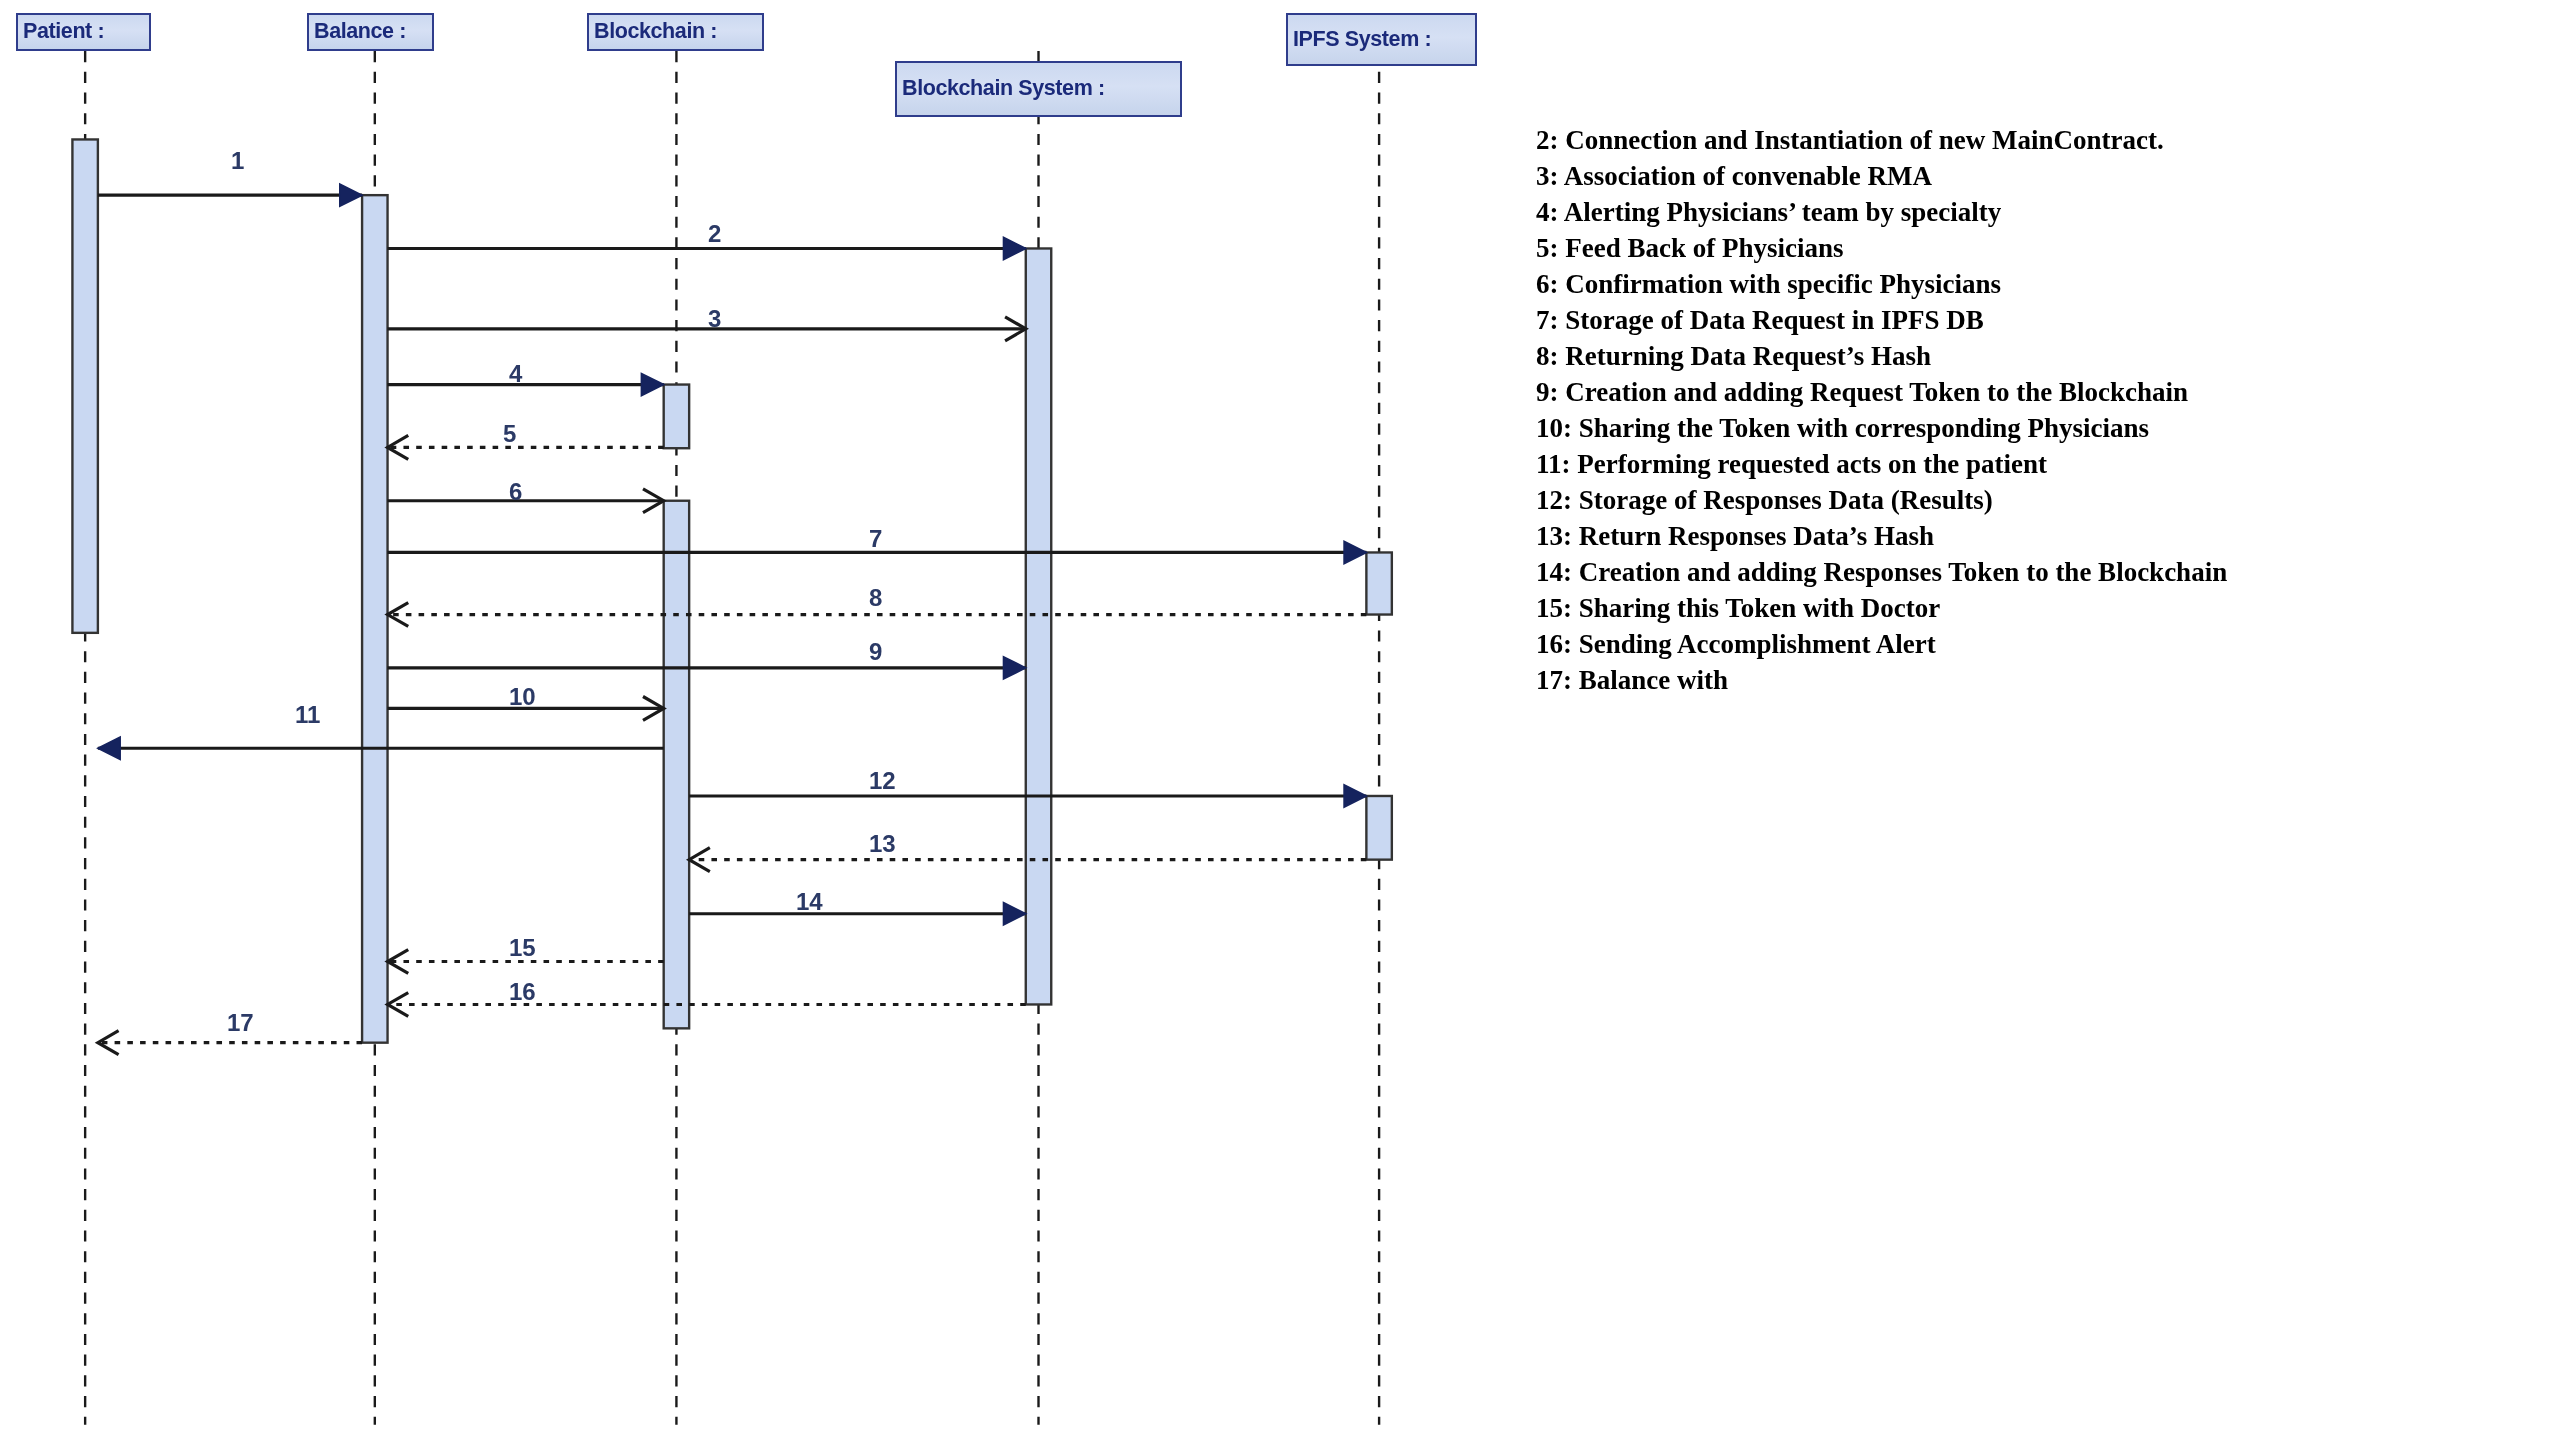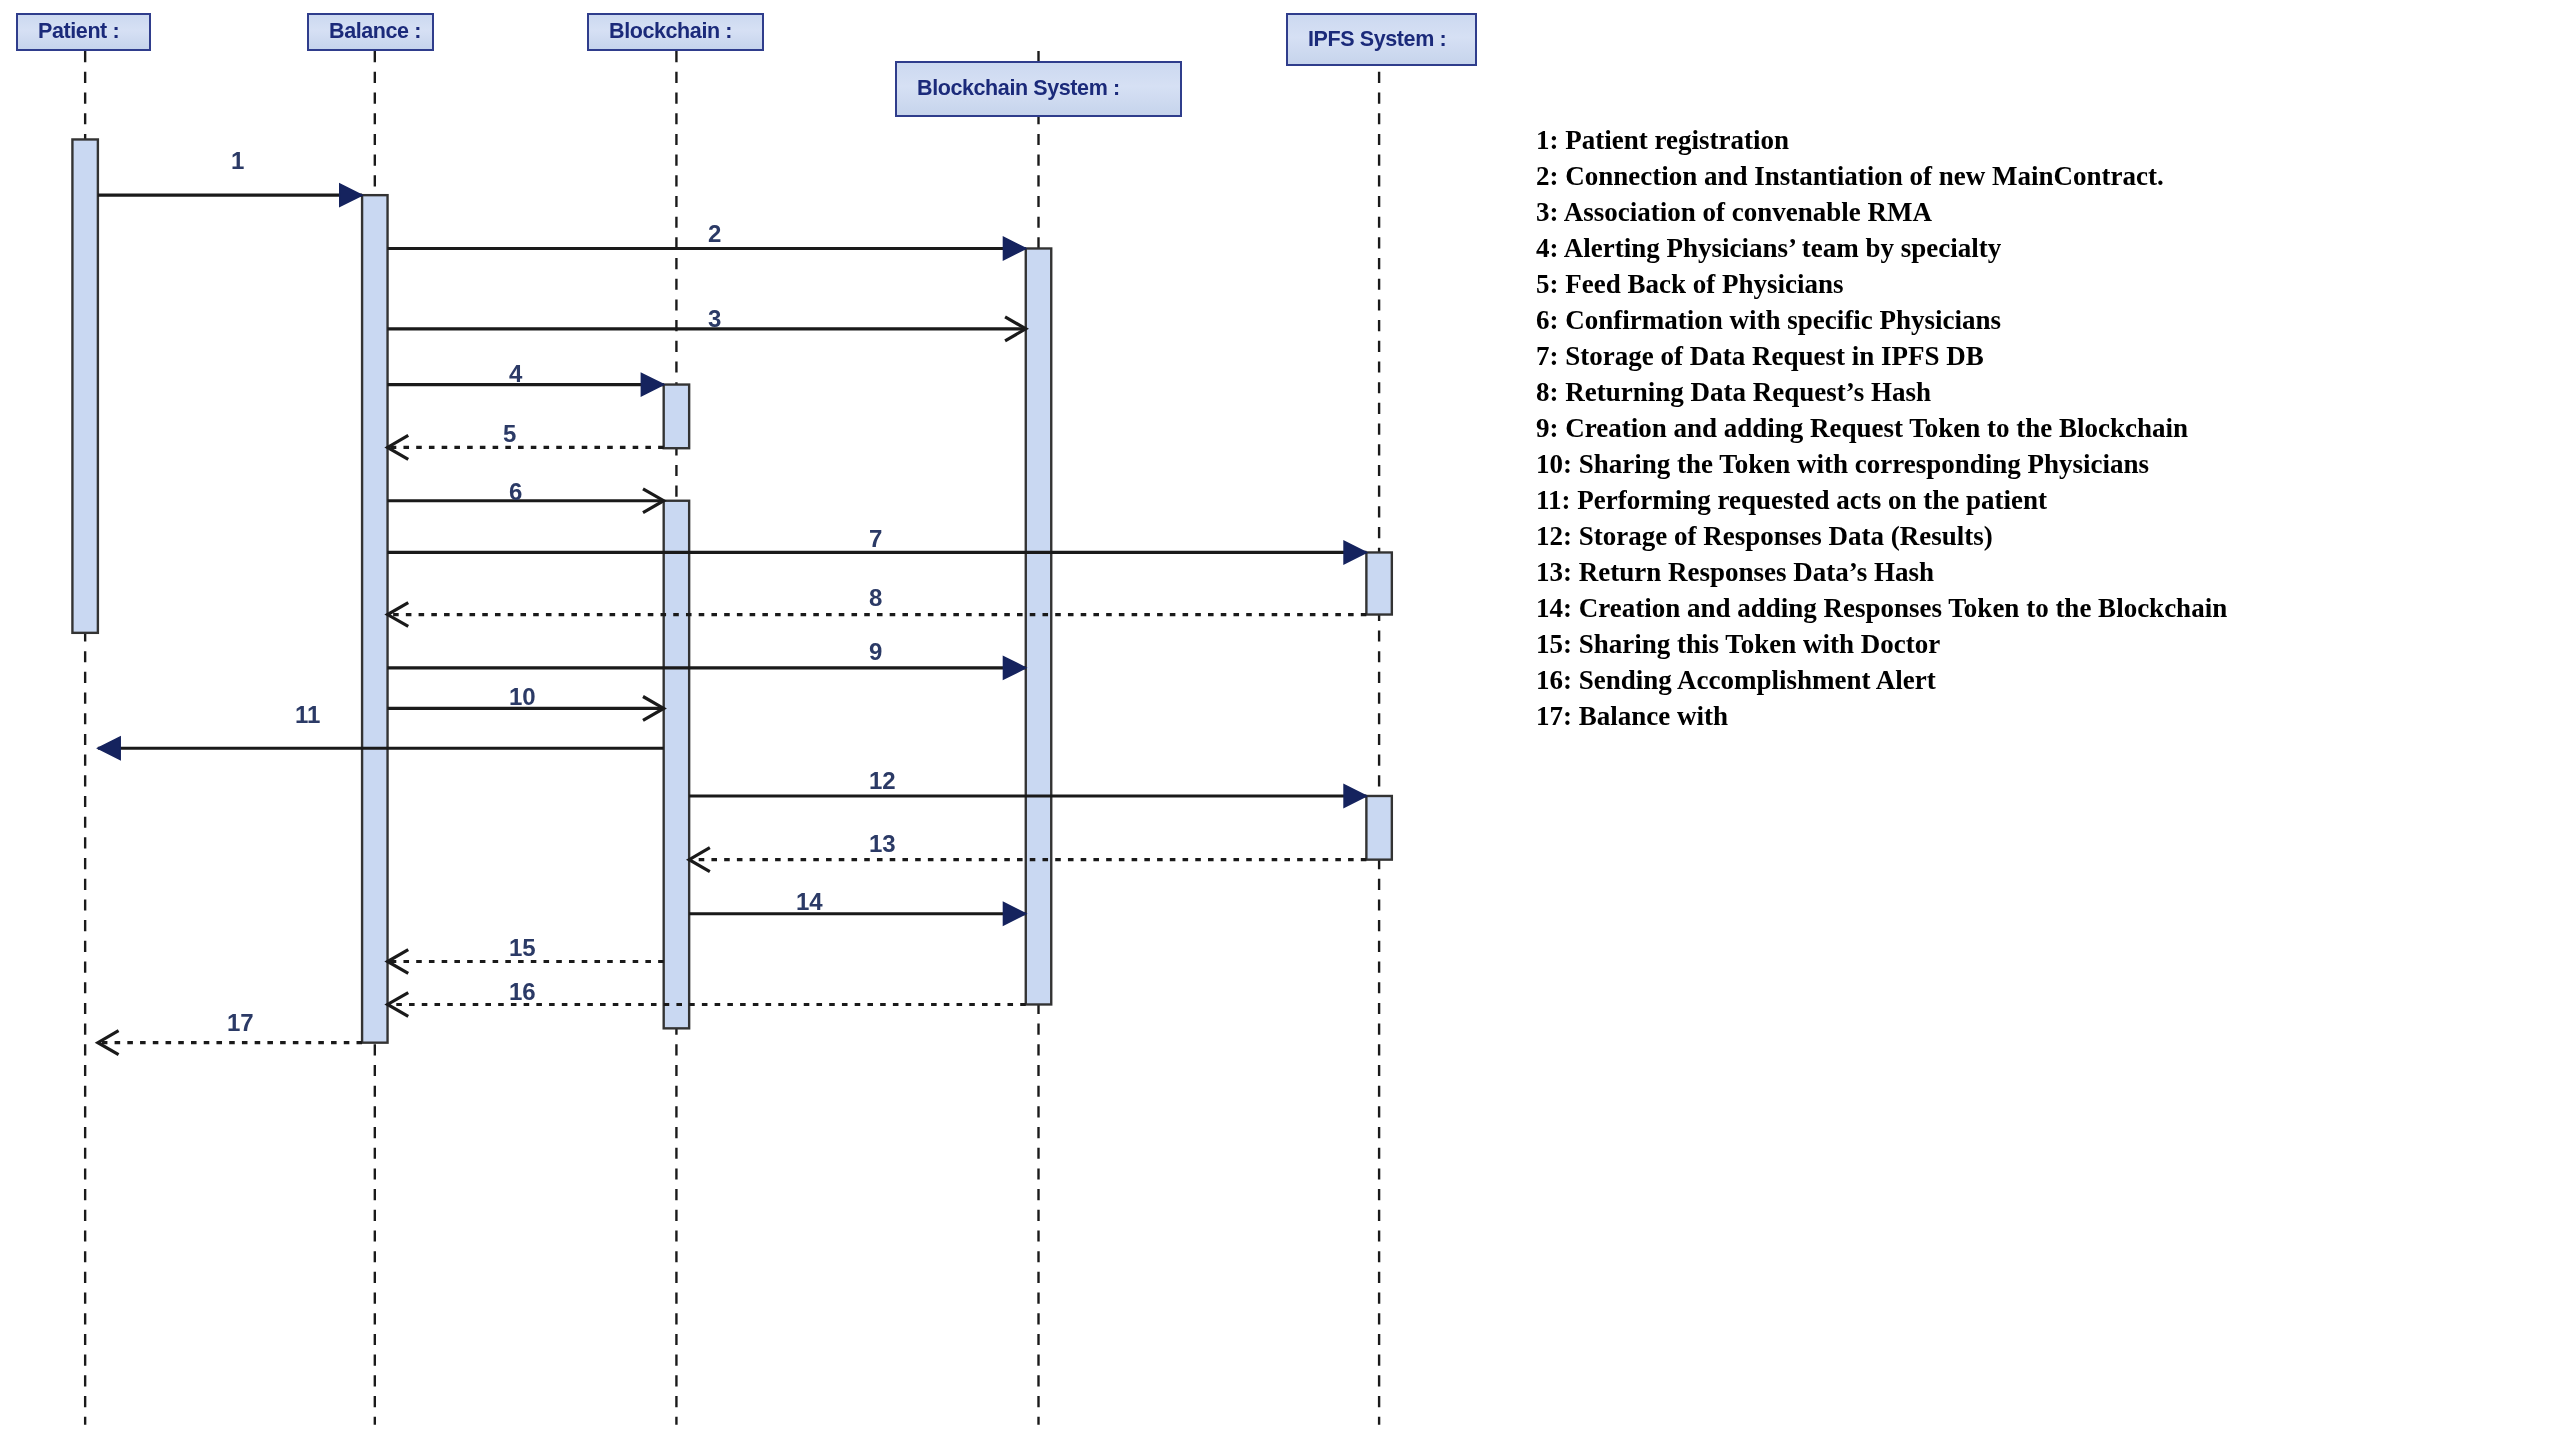--- a/index.html
+++ b/index.html
@@ -16,21 +16,21 @@
     font-family:"Liberation Serif", serif;
     font-size:27px;font-weight:bold;color:#000000;
     line-height:1.0;margin-bottom:0;height:36px;white-space:nowrap;
   }
   .lifeline-header{
     position:absolute;
     background:linear-gradient(to bottom,#ccd9f0 0%,#d6e0f4 45%,#c6d4ec 100%);
     border:2.4px solid #2f3d8c;
     box-sizing:border-box;
     display:flex;align-items:center;
-    padding-left:20px;
+    padding-left:5px;
     height:38px;
   }
   .lifeline-header span{
     font-family:"Liberation Sans", sans-serif;
     font-size:21.5px;font-weight:bold;color:#1b2a7a;
     letter-spacing:-0.4px;white-space:nowrap;
   }
   .msg-label{
     position:absolute;
     font-family:"Liberation Sans", sans-serif;
@@ -157,21 +157,20 @@
       <div class="msg-label" style="left: 869px; top: 767px;">12</div>
       <div class="msg-label" style="left: 869px; top: 830px;">13</div>
       <div class="msg-label" style="left: 796px; top: 888px;">14</div>
       <div class="msg-label" style="left: 509px; top: 934px;">15</div>
       <div class="msg-label" style="left: 509px; top: 978px;">16</div>
       <div class="msg-label" style="left: 227px; top: 1009px;">17</div>
     </div>
 </div>
 
 <div id="legend-panel">
-    <div class="legend-row">1: Patient registration</div>
     <div class="legend-row">2: Connection and Instantiation of new MainContract.</div>
     <div class="legend-row">3: Association of convenable RMA</div>
     <div class="legend-row">4: Alerting Physicians’ team by specialty</div>
     <div class="legend-row">5: Feed Back of Physicians</div>
     <div class="legend-row">6: Confirmation with specific Physicians</div>
     <div class="legend-row">7: Storage of Data Request in IPFS DB</div>
     <div class="legend-row">8: Returning Data Request’s Hash</div>
     <div class="legend-row">9: Creation and adding Request Token to the Blockchain</div>
     <div class="legend-row">10: Sharing the Token with corresponding Physicians</div>
     <div class="legend-row">11: Performing requested acts on the patient</div>

